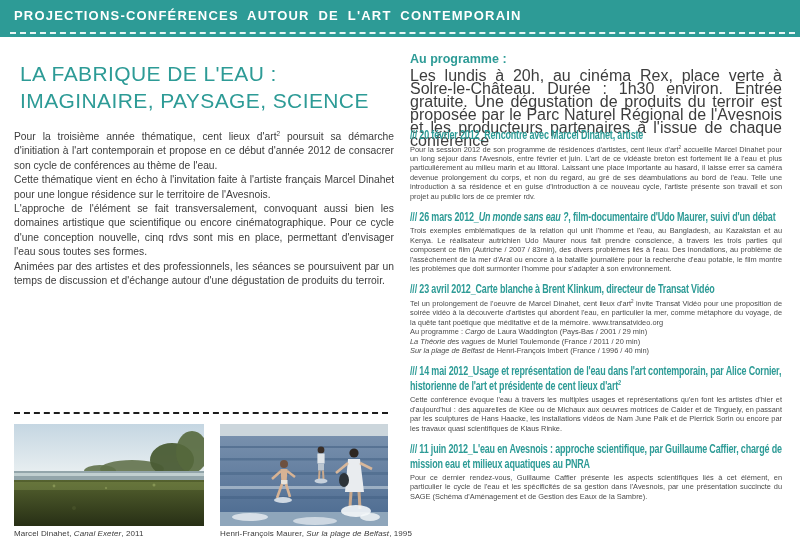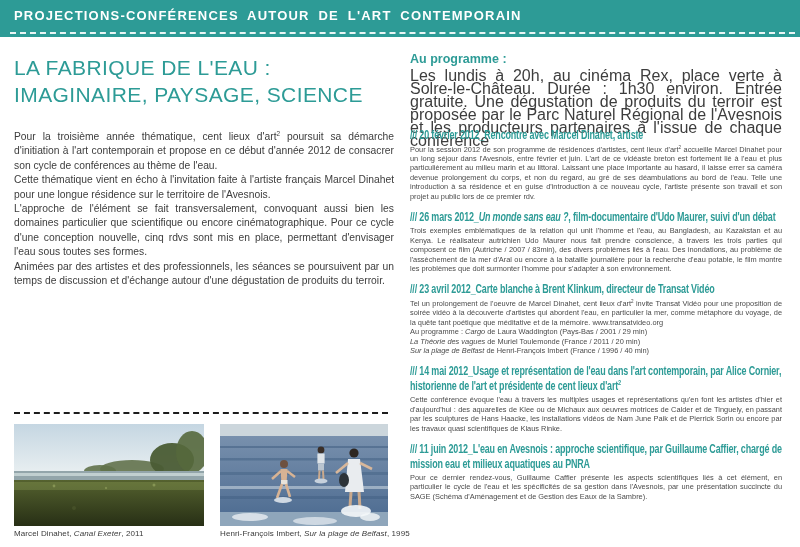--- a/index.html
+++ b/index.html
@@ -19,21 +19,21 @@
     position:absolute; left:14px; top:8px; margin:0;
     font-size:13px; font-weight:bold; letter-spacing:1.2px; word-spacing:4px; color:#ffffff;
   }
   .topbar .bar-dashes {
     position:absolute; left:10px; right:5px; bottom:3px; height:0;
     border-top:2px dashed rgba(255,255,255,.9);
   }
 
   
   .page-title {
-    position:absolute; left:14px; top:54px; width:386px; margin:0;
+    position:absolute; left:14px; top:54px; width:386px; margin:6px;
     color:var(--accent); font-size:21px; line-height:27px; font-weight:400; letter-spacing:.4px;
   }
   .left-body {
     position:absolute; left:14px; top:130px; width:380px;
     font-size:10.3px; line-height:14.4px; color:#3d3d3d; text-align:justify;
   }
   .left-body p { margin:0; }
 
   .sep-dashed {
     position:absolute; left:14px; top:412px; width:374px; height:0;
@@ -70,21 +70,21 @@
   <header class="topbar">
     <h1>PROJECTIONS-CONFÉRENCES AUTOUR DE L'ART CONTEMPORAIN</h1>
     <div class="bar-dashes"></div>
   </header>
 
   <h2 class="page-title"><span>LA FABRIQUE DE L'EAU :</span><br><span>IMAGINAIRE, PAYSAGE, SCIENCE</span></h2>
 
   <div class="left-body">
     <p><span>Pour la troisième année thématique, cent lieux d'art</span><sup>2</sup><span> poursuit sa démarche d'initiation à l'art contemporain et propose en ce début d'année 2012 de consacrer son cycle de conférences au thème de l'eau.</span></p>
     <p><span>Cette thématique vient en écho à l'invitation faite à l'artiste français Marcel Dinahet pour une longue résidence sur le territoire de l'Avesnois.</span></p>
-    <p><span>L'approche de l'élément se fait transversalement, convoquant aussi bien les domaines particulier que scientifique ou encore cinématographique. Pour ce cycle d'une conception nouvelle, cinq rdvs sont mis en place, permettant d'envisager l'eau sous toutes ses formes.</span></p>
+    <p><span>L'approche de l'élément se fait transversalement, convoquant aussi bien les domaines artistique que scientifique ou encore cinématographique. Pour ce cycle d'une conception nouvelle, cinq rdvs sont mis en place, permettant d'envisager l'eau sous toutes ses formes.</span></p>
     <p><span>Animées par des artistes et des professionnels, les séances se poursuivent par un temps de discussion et d'échange autour d'une dégustation de produits du terroir.</span></p>
   </div>
 
   <div class="sep-dashed"></div>
 
   <div class="photos">
     <figure>
       <svg width="190" height="102" viewBox="0 0 190 102">
         <defs>
           <linearGradient id="g1sky" x1="0" y1="0" x2="0" y2="1">
@@ -150,21 +150,21 @@
         <circle cx="134" cy="29" r="4.6" fill="#2e2620"></circle>
         <path d="M128 35 L140 35 L144 68 L125 68 Z" fill="#e9ecef"></path>
         <line x1="128" y1="39" x2="116" y2="49" stroke="#d8b79a" stroke-width="2.6"></line>
         <line x1="140" y1="39" x2="152" y2="45" stroke="#d8b79a" stroke-width="2.6"></line>
         <ellipse cx="124" cy="56" rx="5" ry="7" fill="#2d3338"></ellipse>
         <line x1="131" y1="68" x2="130" y2="83" stroke="#caa98c" stroke-width="3"></line>
         <line x1="139" y1="68" x2="140" y2="85" stroke="#caa98c" stroke-width="3"></line>
         <ellipse cx="136" cy="87" rx="15" ry="6" fill="#f4f7f9" opacity=".9"></ellipse>
         <ellipse cx="150" cy="93" rx="10" ry="4" fill="#f4f7f9" opacity=".8"></ellipse>
       </svg>
-      <figcaption><span>Henri-François Imbert, </span><span class="it">Sur la plage de Belfast</span><span>, 1995</span></figcaption>
+      <figcaption><span>Henri-François Maurer, </span><span class="it">Sur la plage de Belfast</span><span>, 1995</span></figcaption>
     </figure>
   </div>
 
   <div class="program-head">
     <p class="program-label">Au programme :</p>
     <p class="program-intro">Les lundis à 20h, au cinéma Rex, place verte à Solre-le-Château. Durée : 1h30 environ. Entrée gratuite. Une dégustation de produits du terroir est proposée par le Parc Naturel Régional de l'Avesnois et les producteurs partenaires à l'issue de chaque conférence</p>
   </div>
 
   <div class="events">
     <section>

